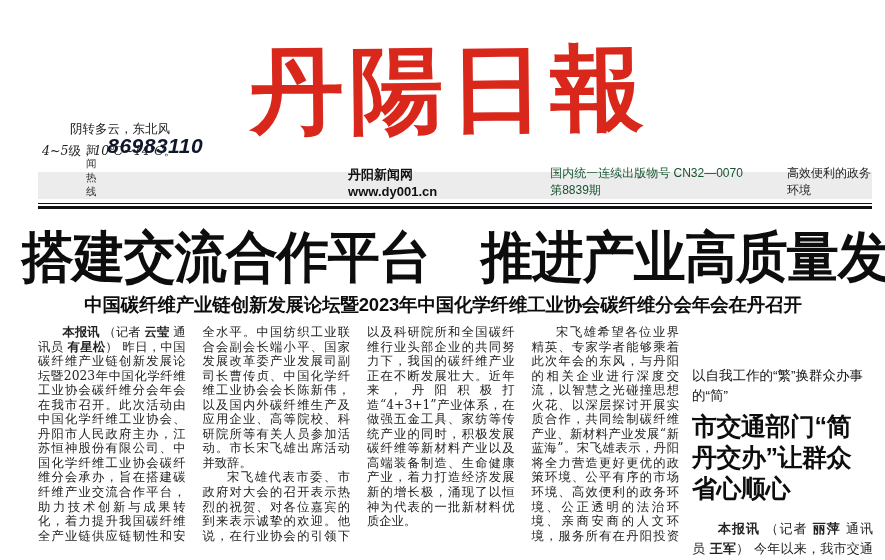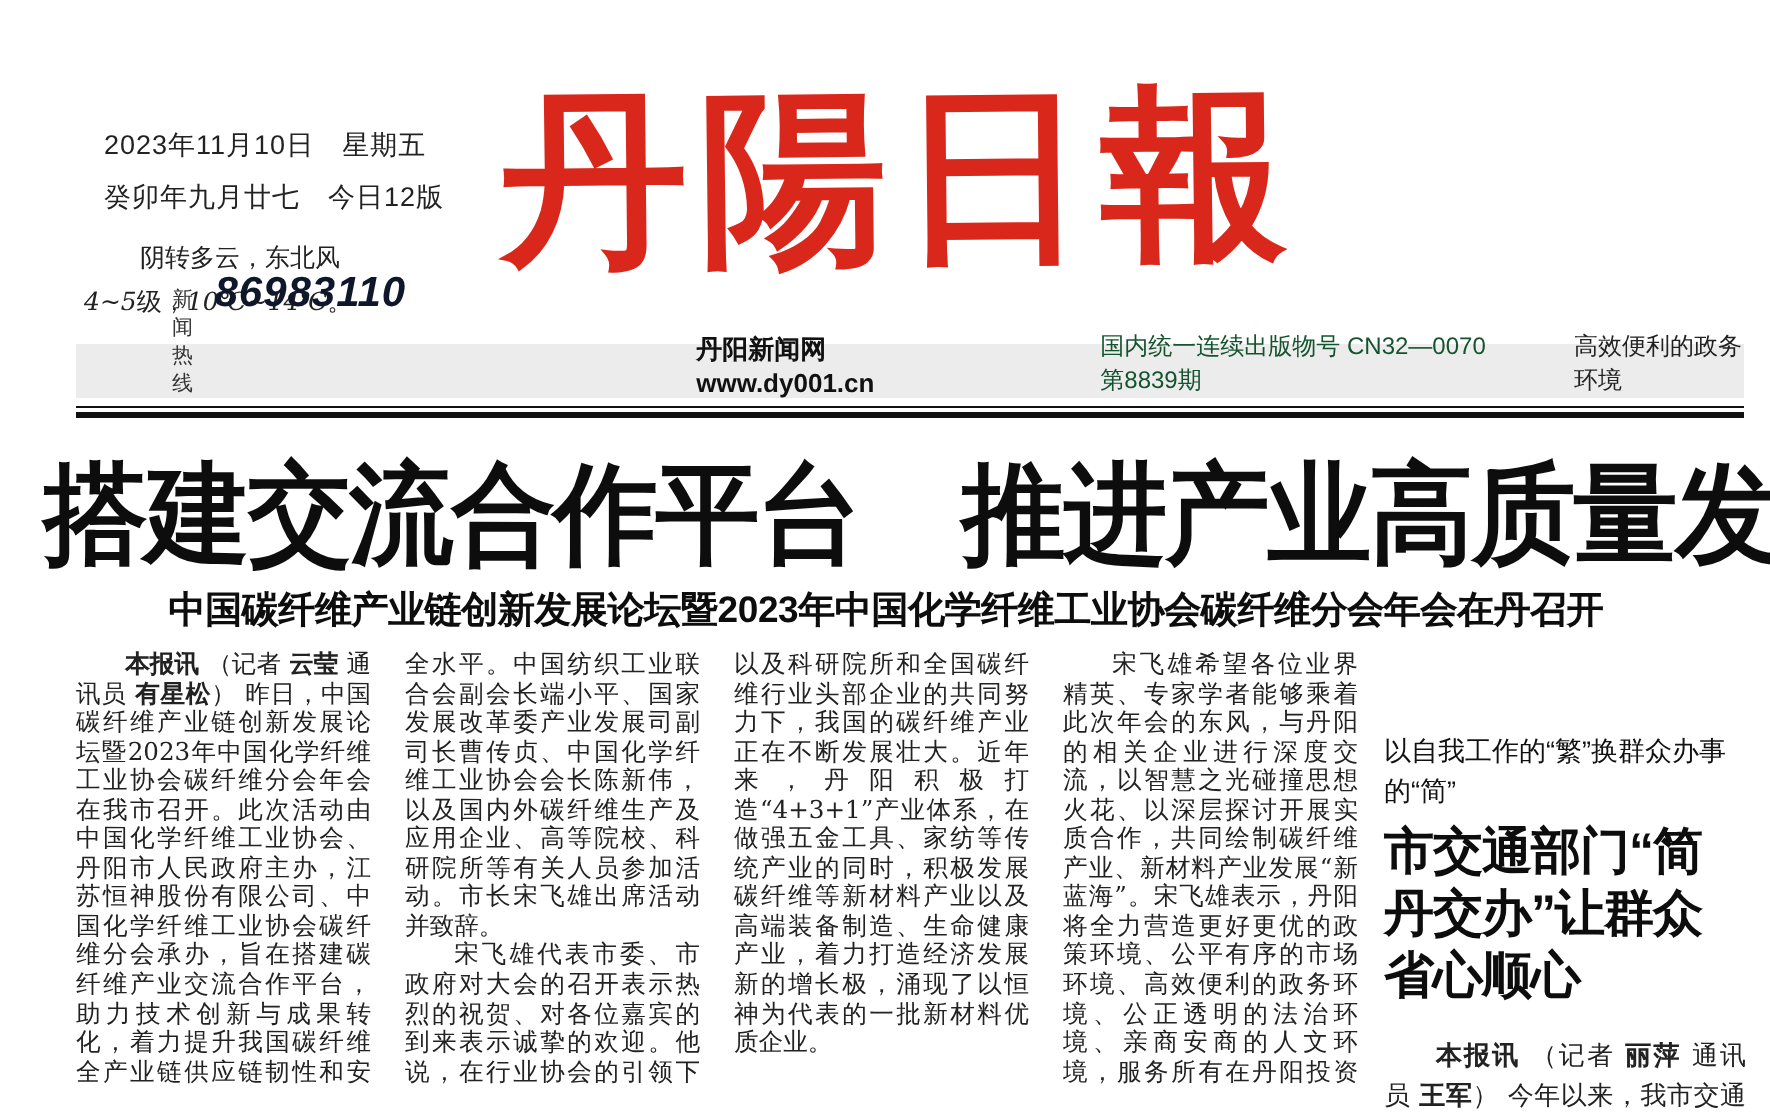--- a/index.html
+++ b/index.html
@@ -52,24 +52,20 @@
                  color:#0d0d0d;font-family:"Liberation Sans",sans-serif;letter-spacing:-.5px;}
   .side-body{margin-top:15px;font-size:13px;line-height:19.5px;text-align:justify;
              color:#222;height:84px;overflow:hidden;}
   .side-body p{margin:0;text-indent:2em;}
 </style>
 </head>
 <body>
 
 <div class="page">
 
-  <div class="date-block">
-    <div>2023年11月10日　星期五</div>
-    <div>癸卯年九月廿七　今日12版</div>
-  </div>
   <div class="weather">
     <span class="w1">阴转多云，东北风</span>
     <span>4~5级，10℃~14℃。</span>
   </div>
   <div class="masthead">丹陽日報</div>
 
   <div class="info-bar">
     <div class="hotline">
       <span class="hotline-label">新闻热线</span>
       <span class="hotline-number">86983110</span>

